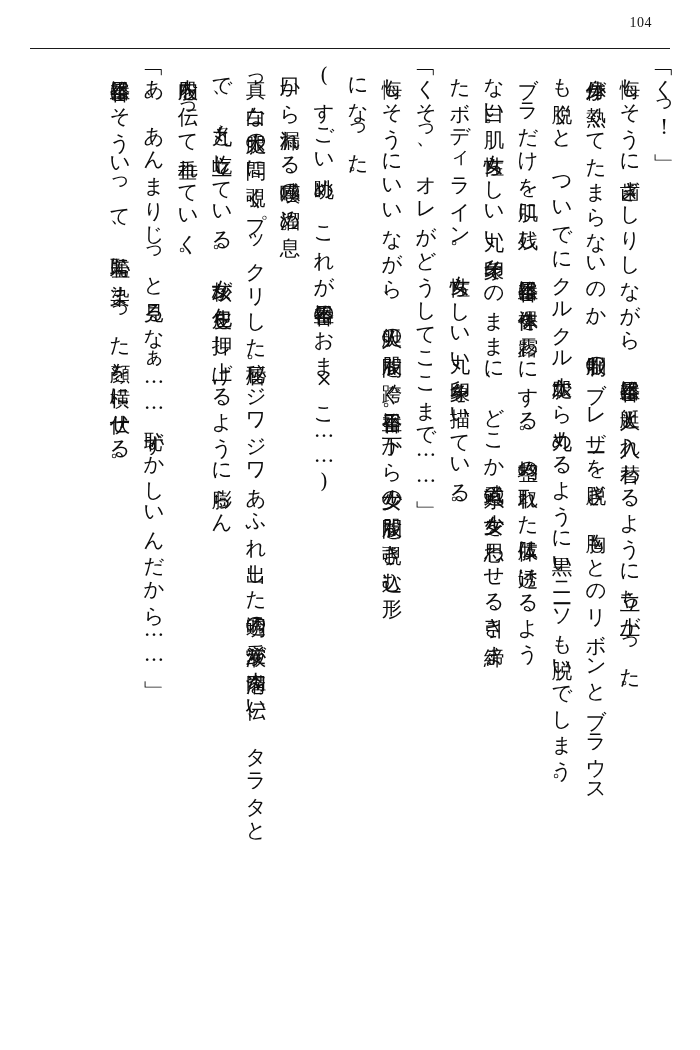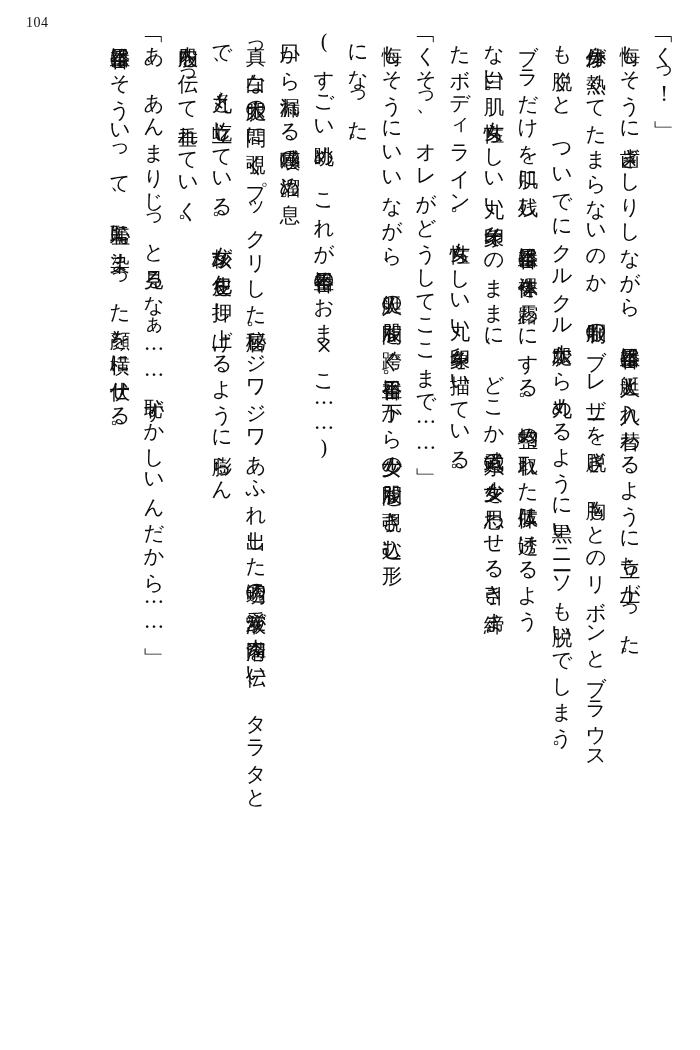--- a/index.html
+++ b/index.html
@@ -15,21 +15,21 @@
     overflow: hidden;
     position: relative;
   }
   .page {
     position: relative;
     width: 700px;
     height: 1050px;
     box-sizing: border-box;
     padding: 16px 26px 20px 26px;
     display: flex;
-    flex-direction: row;
+    flex-direction: column;
   }
   .page-header {
     height: 26px;
     flex: 0 0 auto;
     display: flex;
     justify-content: flex-end;
     align-items: flex-start;
     padding-right: 22px;
   }
   .page-number {

